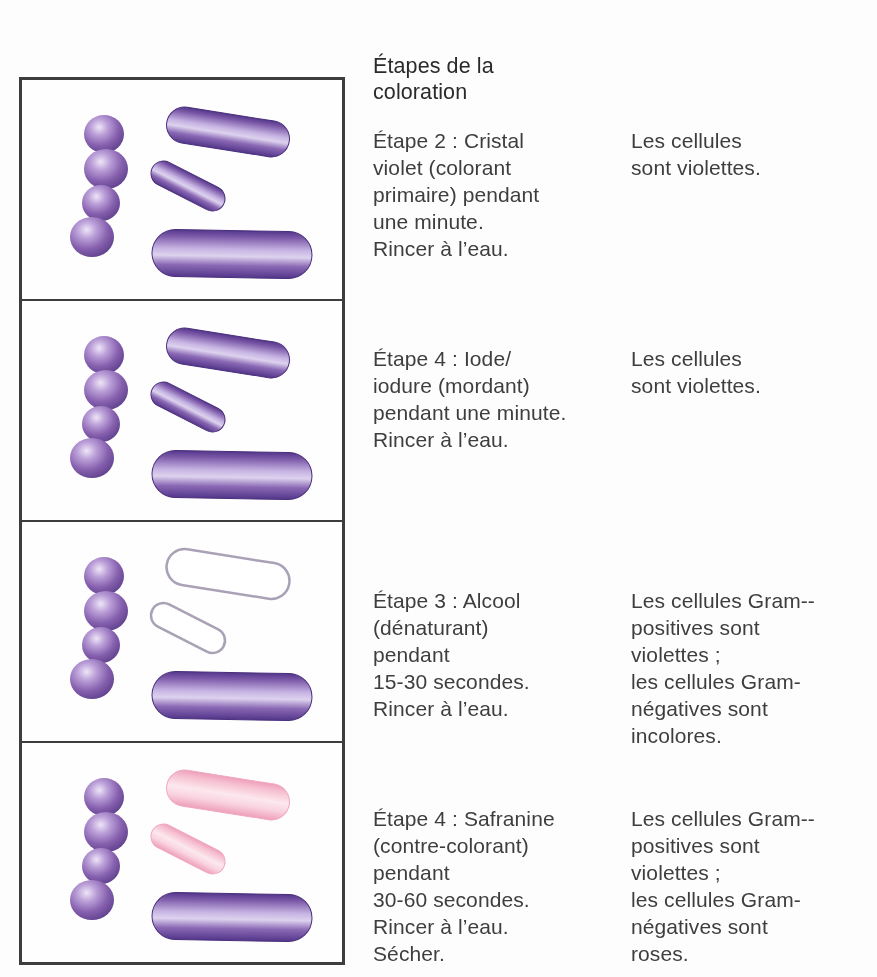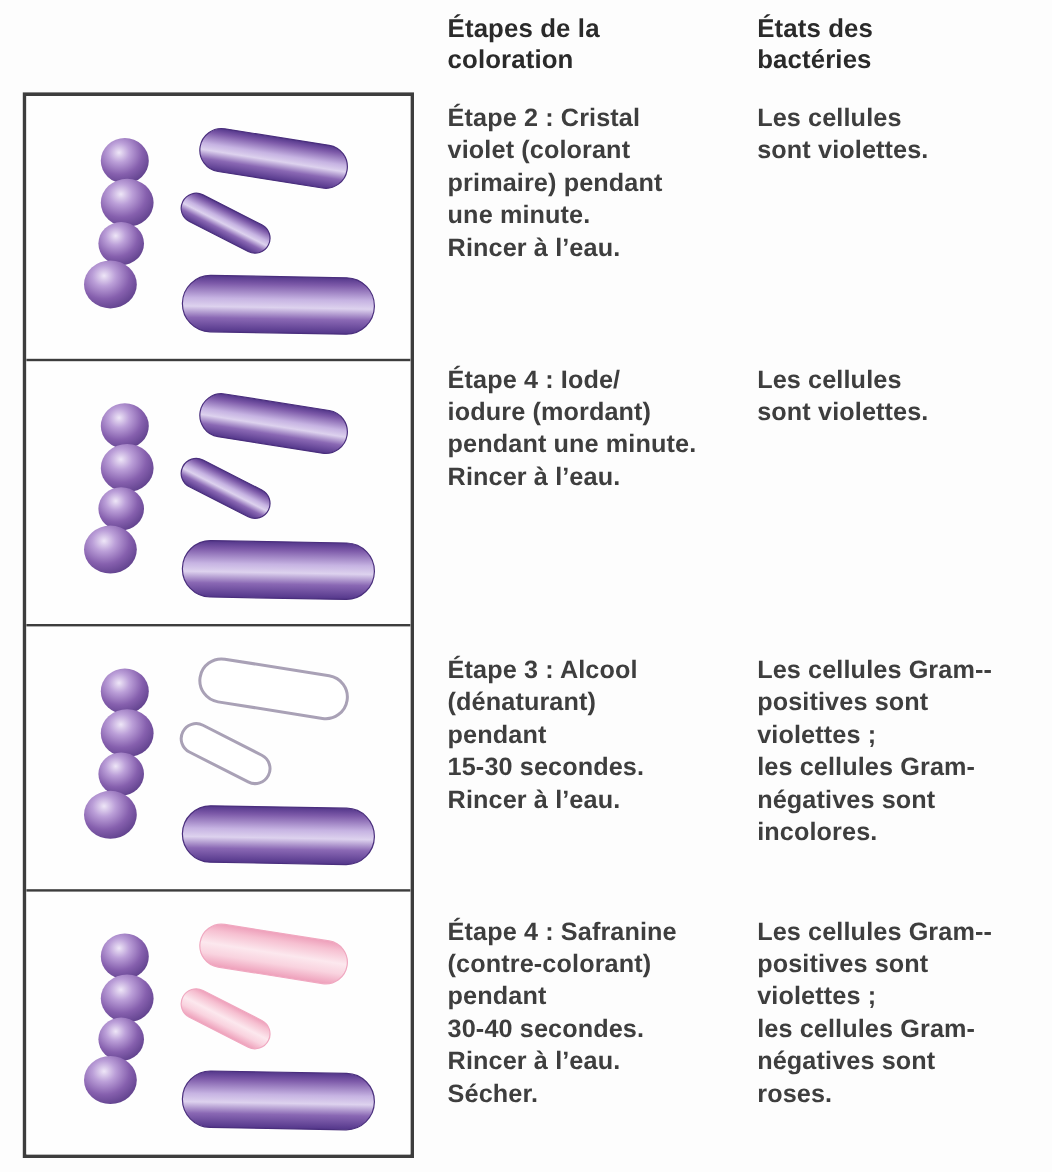--- a/index.html
+++ b/index.html
@@ -12,22 +12,22 @@
   .figure {
     position:absolute; left:19px; top:77px; width:326px; height:888px;
     border:3px solid var(--frame,#3d3d3d); box-sizing:border-box;
     display:flex; flex-direction:column; background:#ffffff;
   }
   .panel { flex:1 1 0; min-height:0; background:#fefefe; }
   .panel + .panel { border-top:2px solid var(--frame,#3d3d3d); }
   .panel svg { display:block; width:100%; height:100%; }
   .txt {
     position:absolute; white-space:pre-line;
-    font-weight:bold; font-size:21px; line-height:27px;
-    color:var(--body,#3e3e3e); letter-spacing:0.1px;
+    font-weight:normal; font-size:21px; line-height:27px;
+    color:var(--body,#3e3e3e); letter-spacing:0.1px;margin-top:42px;
   }
   .hdr { font-size:21.5px; line-height:26px; color:var(--hdr,#2a2a2a); }
   .col-steps  { left:373px; width:258px; }
   .col-states { left:631px; width:246px; }
   .hrow { top:11px; }
   .r0 { top:85px; }
   .r1 { top:303px; }
   .r2 { top:545px; }
   .r3 { top:763px; }
 </style>
@@ -178,22 +178,20 @@
           </g>
           <rect x="-62" y="-18" width="124" height="36" rx="18" ry="18" transform="translate(206 52) rotate(9)" fill="url(#kr3)" stroke="#f0a8c0" stroke-width="1"></rect>
           <rect x="-40" y="-12.5" width="80" height="25" rx="12.5" ry="12.5" transform="translate(166 106) rotate(27)" fill="url(#kr3)" stroke="#f0a8c0" stroke-width="1"></rect>
           <rect x="-80" y="-23.5" width="160" height="47" rx="23.5" ry="23.5" transform="translate(210 174) rotate(1)" fill="url(#pr3)" stroke="#4a2f7d" stroke-width="1"></rect>
         </svg>
     </div>
   </div>
 
   <div class="txt hdr col-steps hrow">Étapes de la
 coloration</div>
-  <div class="txt hdr col-states hrow">États des
-bactéries</div>
 
   <div class="txt col-steps r0">Étape 2 : Cristal
 violet (colorant
 primaire) pendant
 une minute.
 Rincer à l’eau.</div>
   <div class="txt col-states r0">Les cellules
 sont violettes.</div>
 
   <div class="txt col-steps r1">Étape 4 : Iode/
@@ -211,21 +209,21 @@
   <div class="txt col-states r2">Les cellules Gram--
 positives sont
 violettes ;
 les cellules Gram-
 négatives sont
 incolores.</div>
 
   <div class="txt col-steps r3">Étape 4 : Safranine
 (contre-colorant)
 pendant
-30-40 secondes.
+30-60 secondes.
 Rincer à l’eau.
 Sécher.</div>
   <div class="txt col-states r3">Les cellules Gram--
 positives sont
 violettes ;
 les cellules Gram-
 négatives sont
 roses.</div>
 
 </div>

